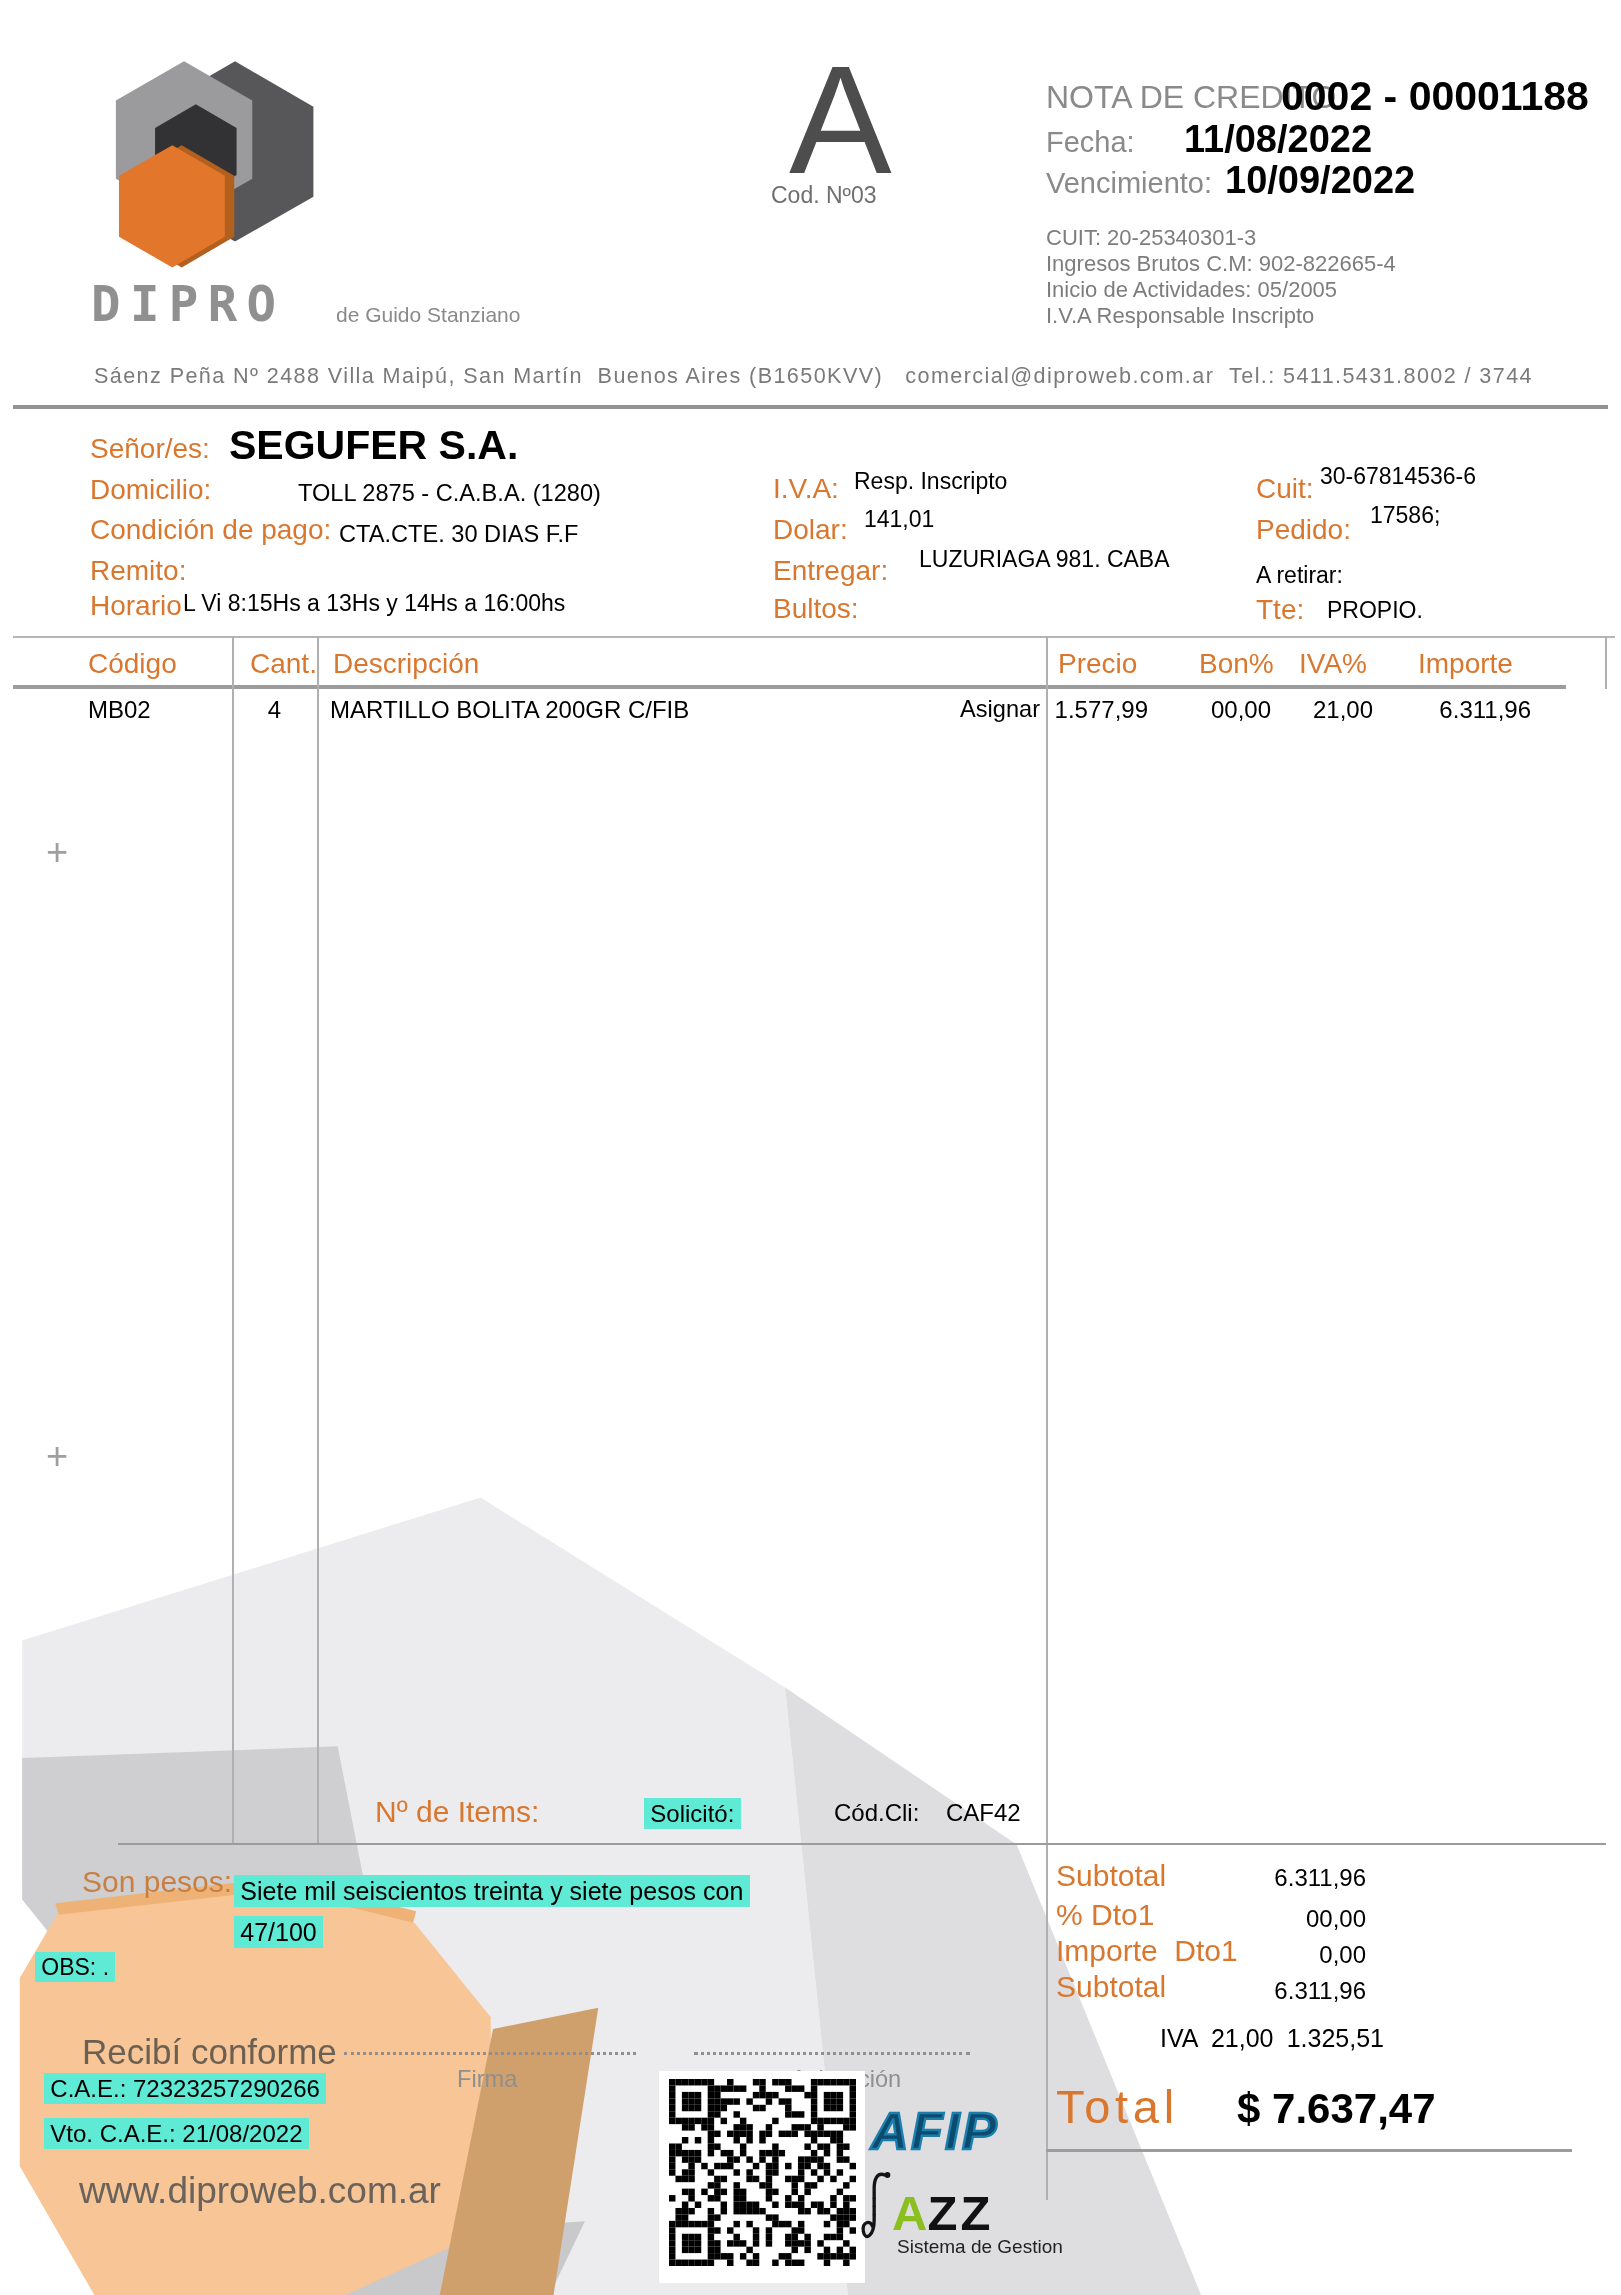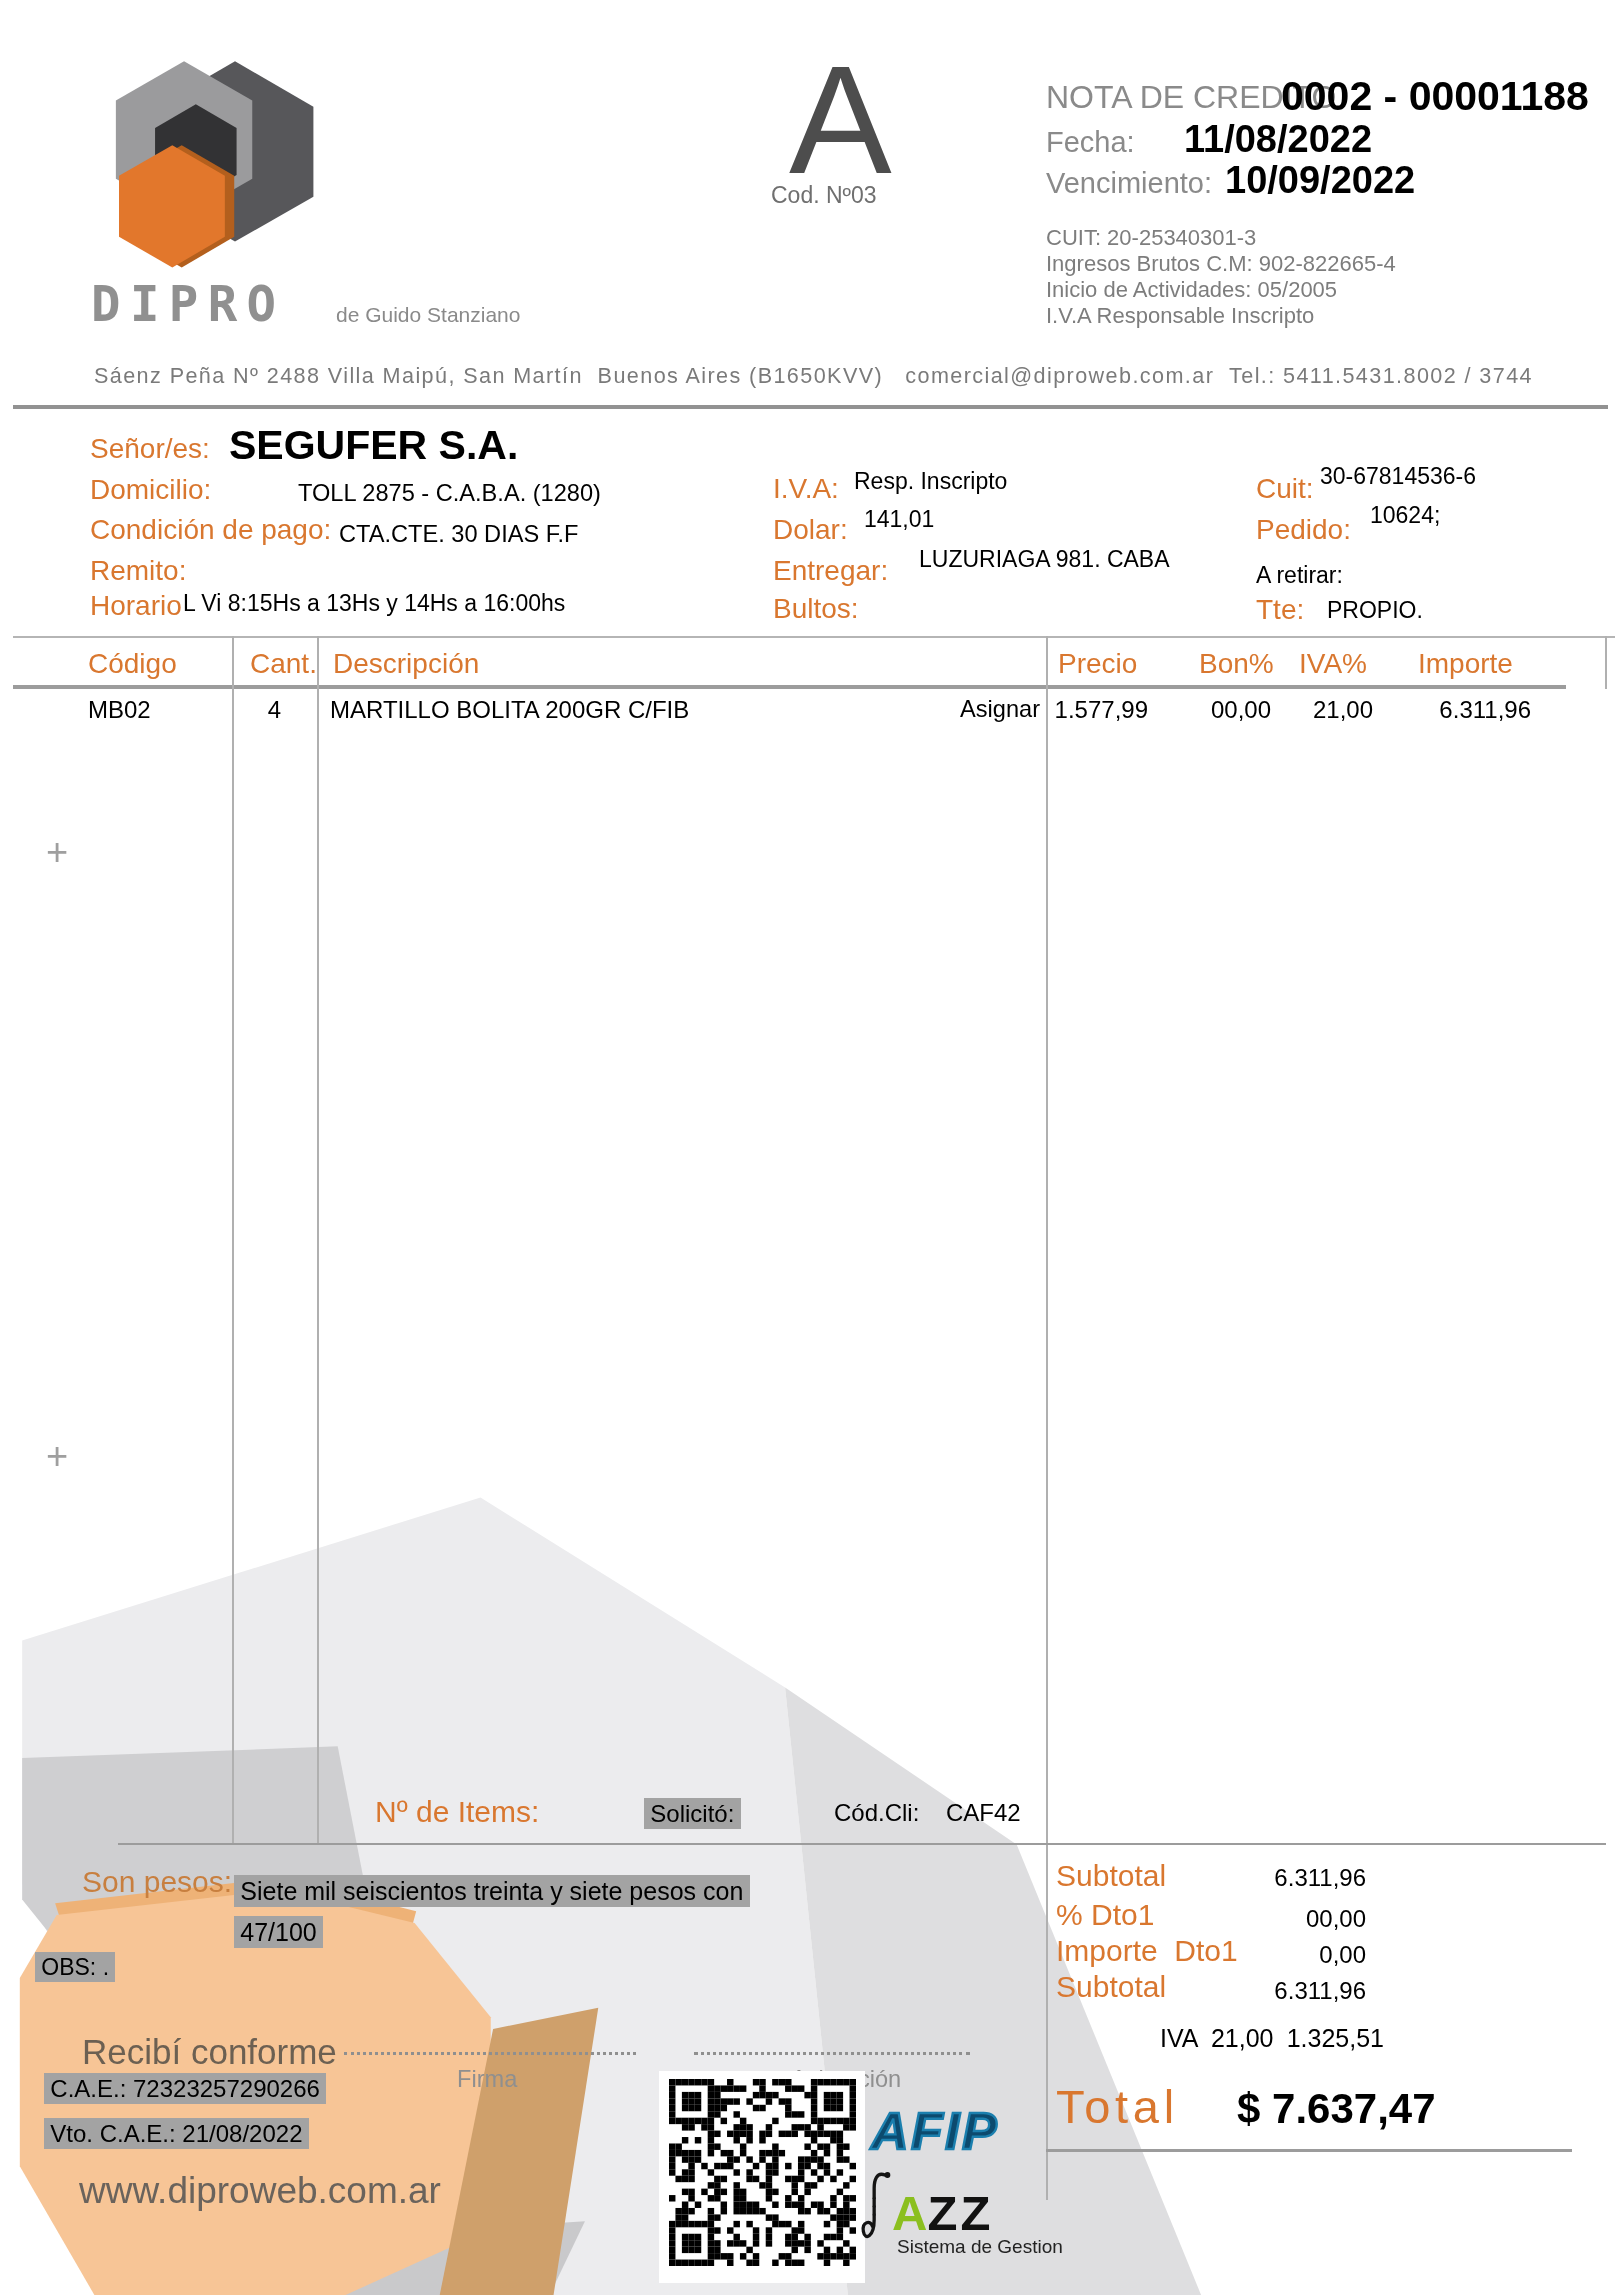--- a/index.html
+++ b/index.html
@@ -4,21 +4,21 @@
 <style>
   html,body{margin:0;padding:0;background:#fff;}
   .page{position:relative;width:1622px;height:2295px;background:#fff;overflow:hidden;
         font-family:"Liberation Sans",sans-serif;color:#000;}
   .abs{position:absolute;}
   .o{color:#d9772f;}
   .gray{color:#8a8a8a;}
   .hline{position:absolute;background:#9c9c9c;}
   .vline{position:absolute;background:#b0b0b0;width:1.6px;}
   .num{position:absolute;text-align:right;font-size:24px;}
-  .white-patch{background:#a3a3a3;padding:1.6px 6.3px;}
+  .white-patch{background:#5eead4;padding:1.6px 6.3px;}
   .dotted{position:absolute;border-top:3.1px dotted #8f8f8f;height:0;}
   .lbl{font-size:28px;}
   .val{font-size:23.6px;}
   svg{display:block;}
 </style>
 </head>
 <body>
 
 <div class="page">
 
@@ -74,21 +74,21 @@
   <div class="abs val" style="left:854px;top:468px;font-size:23px;">Resp. Inscripto</div>
   <div class="abs o lbl" style="left:773px;top:514px;">Dolar:</div>
   <div class="abs" style="left:864px;top:506px;font-size:23px;">141,01</div>
   <div class="abs o lbl" style="left:773px;top:555px;">Entregar:</div>
   <div class="abs" style="left:919px;top:546px;font-size:23px;">LUZURIAGA 981. CABA</div>
   <div class="abs o lbl" style="left:773px;top:593px;">Bultos:</div>
 
   <div class="abs o lbl" style="left:1256px;top:473px;">Cuit:</div>
   <div class="abs" style="left:1320px;top:463px;font-size:23px;">30-67814536-6</div>
   <div class="abs o lbl" style="left:1256px;top:514px;">Pedido:</div>
-  <div class="abs" style="left:1370px;top:502px;font-size:23px;">10624;</div>
+  <div class="abs" style="left:1370px;top:502px;font-size:23px;">17586;</div>
   <div class="abs" style="left:1256px;top:562px;font-size:23px;">A retirar:</div>
   <div class="abs o lbl" style="left:1256px;top:594px;">Tte:</div>
   <div class="abs" style="left:1327px;top:597px;font-size:23px;">PROPIO.</div>
 
   <div class="hline" style="left:12.6px;top:636px;width:1602px;height:1.6px;background:#b5b5b5;"></div>
   <div class="abs o lbl" style="left:88px;top:648px;">Código</div>
   <div class="abs o lbl" style="left:250px;top:648px;">Cant.</div>
   <div class="abs o lbl" style="left:333px;top:648px;">Descripción</div>
   <div class="abs o lbl" style="left:1058px;top:648px;">Precio</div>
   <div class="abs o lbl" style="left:1199px;top:648px;">Bon%</div>

